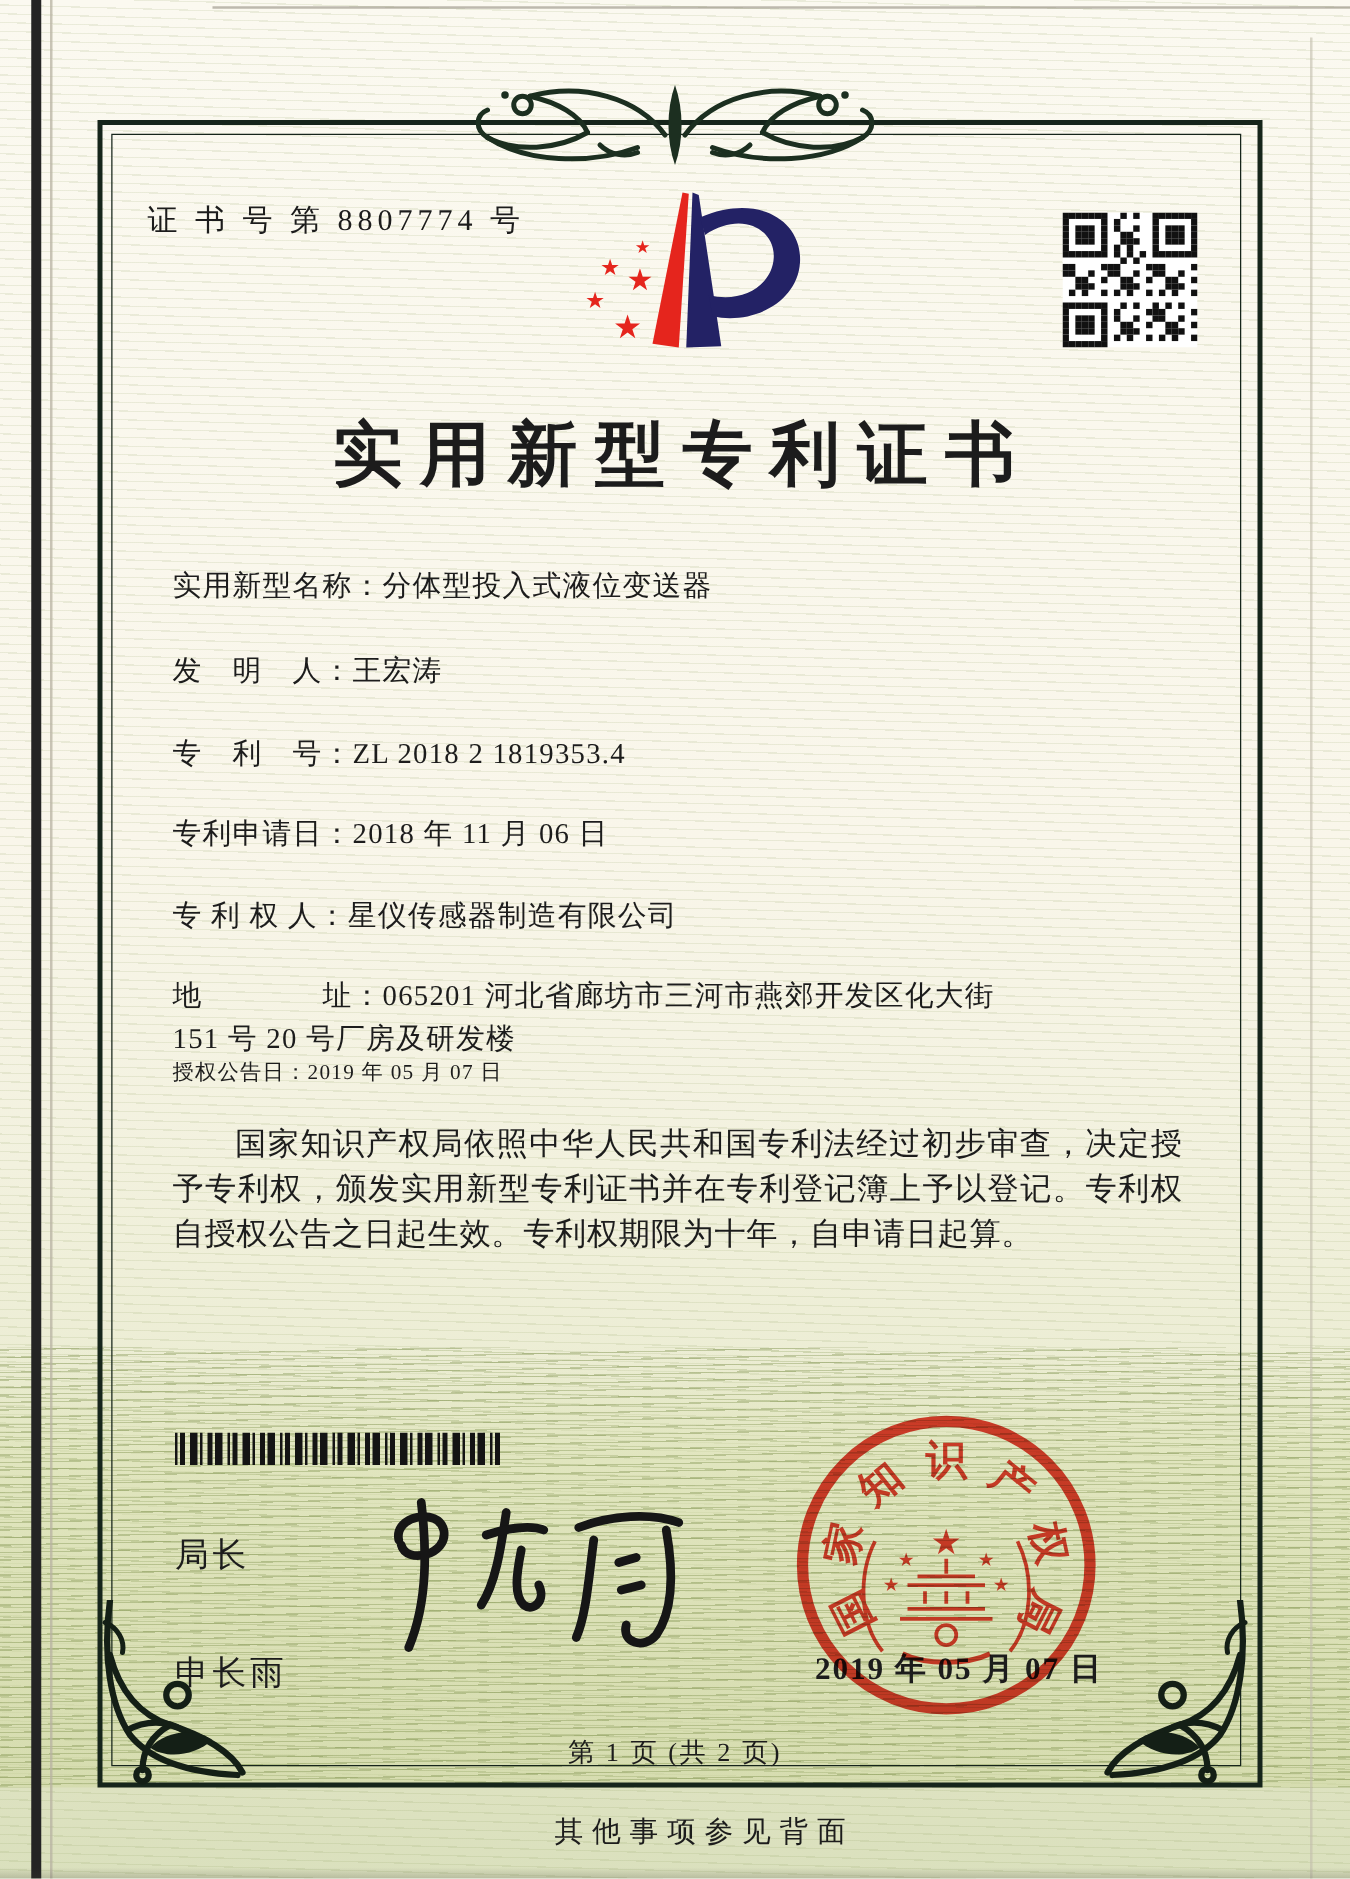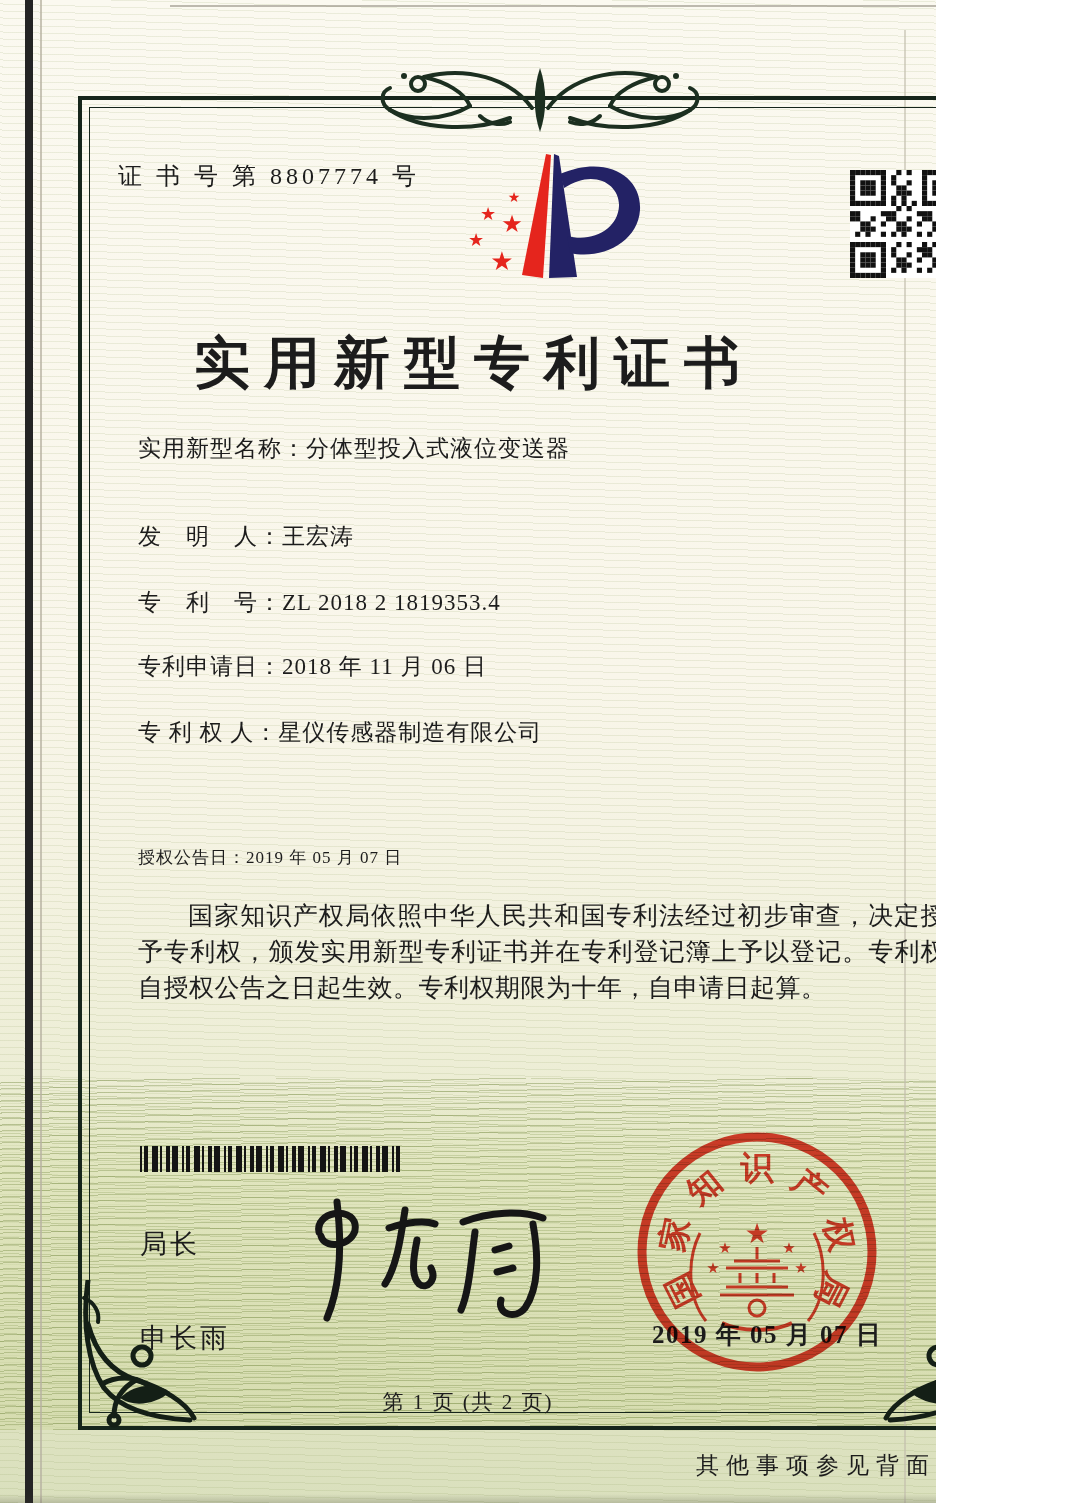--- a/index.html
+++ b/index.html
@@ -1,16 +1,16 @@
 <!DOCTYPE html>
 <html><head>
 <meta charset="utf-8">
 <style>
   html,body{margin:0;padding:0;background:#ffffff;}
-  #stage{position:relative;width:936px;height:1503px;overflow:hidden;
+  #stage{position:relative;width:1080px;height:1503px;overflow:hidden;
          font-family:"Liberation Serif","DejaVu Serif",serif;color:#1c1c1c;background:#fdfdfa;}
   
   #paper{position:absolute;inset:0;
     background:linear-gradient(180deg,#fbf9f0 0%,#f9f6ea 45%,#f2f1de 62%,#e9ebcf 78%,#dfe3c2 92%,#dae0bd 100%);}
   
   #waves-all{position:absolute;inset:0;opacity:.30;
     background:repeating-linear-gradient(1.6deg, rgba(128,148,78,.45) 0 1px, rgba(0,0,0,0) 1px 7px);}
   
   #waves-bottom{position:absolute;left:0;right:0;top:1078px;height:352px;
     background:
@@ -27,32 +27,32 @@
   
   .frame{position:absolute;pointer-events:none;}
   #frame-outer{left:78px;top:96px;width:924px;height:1326px;border:4px solid #16251b;}
   #frame-inner{left:89px;top:107px;width:902px;height:1304px;border:1.5px solid #16251b;}
   
   .abs{position:absolute;}
   #cert-no{left:118px;top:160px;font-size:24px;letter-spacing:4px;}
   #title{left:0;right:0;top:326px;text-align:center;font-size:56px;font-weight:bold;letter-spacing:14px;margin-left:12px;}
   .field{left:138px;font-size:23px;line-height:34px;width:760px;letter-spacing:1px;}
   .field .lbl{white-space:pre;}
-  #field-0{top:432px;} #field-1{top:520px;} #field-2{top:586px;}
+  #field-0{top:452px;} #field-1{top:520px;} #field-2{top:586px;}
   #field-3{top:650px;} #field-4{top:716px;}
   #field-5{top:780px;width:700px;}
   #auth-row{left:138px;top:846px;font-size:17px;letter-spacing:1px;width:820px;}
   #auth-no{position:absolute;left:415px;top:0;}
   #paragraphs{left:138px;top:898px;width:808px;font-size:25px;line-height:36px;text-align:justify;letter-spacing:.5px;}
   #paragraphs p{margin:0;text-indent:2em;}
   #director-label{left:140px;top:1226px;font-size:27px;letter-spacing:3px;font-family:"Liberation Sans","DejaVu Sans",sans-serif;}
   #director-name{left:140px;top:1276px;font-size:27px;letter-spacing:3px;font-family:"Liberation Sans","DejaVu Sans",sans-serif;margin-top:44px;}
   #seal-date{left:652px;top:1318px;font-size:25px;letter-spacing:1.5px;z-index:3;font-weight:bold;}
   #page-number{left:0;right:0;top:1388px;text-align:center;font-size:21px;letter-spacing:2px;}
-  #back-note{left:0;right:0;top:1450px;text-align:right;font-size:23px;letter-spacing:7px;padding-left:47px;}
+  #back-note{left:0;right:0;top:1450px;text-align:center;font-size:23px;letter-spacing:7px;padding-left:47px;}
   
   #logo-svg{position:absolute;left:452px;top:146px;}
   #qr-svg{position:absolute;left:850px;top:170px;}
   #barcode-svg{position:absolute;left:138px;top:1146px;}
   #signature-svg{position:absolute;left:285px;top:1188px;}
   #seal-svg{position:absolute;left:622px;top:1117px;z-index:4;mix-blend-mode:multiply;opacity:.92;}
   #ornament-top{position:absolute;left:360px;top:52px;}
   #ornament-bl{position:absolute;left:80px;top:1280px;}
   #ornament-br{position:absolute;left:800px;top:1280px;}
 </style>
@@ -339,20 +339,21 @@
       <rect x="100" y="95" width="5" height="5" fill="#111"></rect>
     </svg>
 
   <div class="abs" id="title">实用新型专利证书</div>
 
   <div class="abs field" id="field-0"><span class="lbl">实用新型名称：</span><span>分体型投入式液位变送器</span></div>
   <div class="abs field" id="field-1"><span class="lbl">发　明　人：</span><span>王宏涛</span></div>
   <div class="abs field" id="field-2"><span class="lbl">专　利　号：</span><span>ZL 2018 2 1819353.4</span></div>
   <div class="abs field" id="field-3"><span class="lbl">专利申请日：</span><span>2018 年 11 月 06 日</span></div>
   <div class="abs field" id="field-4"><span class="lbl">专 利 权 人：</span><span>星仪传感器制造有限公司</span></div>
+  <div class="abs field" id="field-5"><span class="lbl">地　　　　址：</span><span>065201 河北省廊坊市三河市燕郊开发区化大街 151 号 20 号厂房及研发楼</span></div>
 
   <div class="abs" id="auth-row">
     <span><span class="lbl">授权公告日：</span><span>2019 年 05 月 07 日</span></span>
   </div>
 
   <div class="abs" id="paragraphs">
     <p>国家知识产权局依照中华人民共和国专利法经过初步审查，决定授予专利权，颁发实用新型专利证书并在专利登记簿上予以登记。专利权自授权公告之日起生效。专利权期限为十年，自申请日起算。</p>
   </div>
 
   <svg id="barcode-svg" width="272" height="28" viewBox="0 0 272 28">

